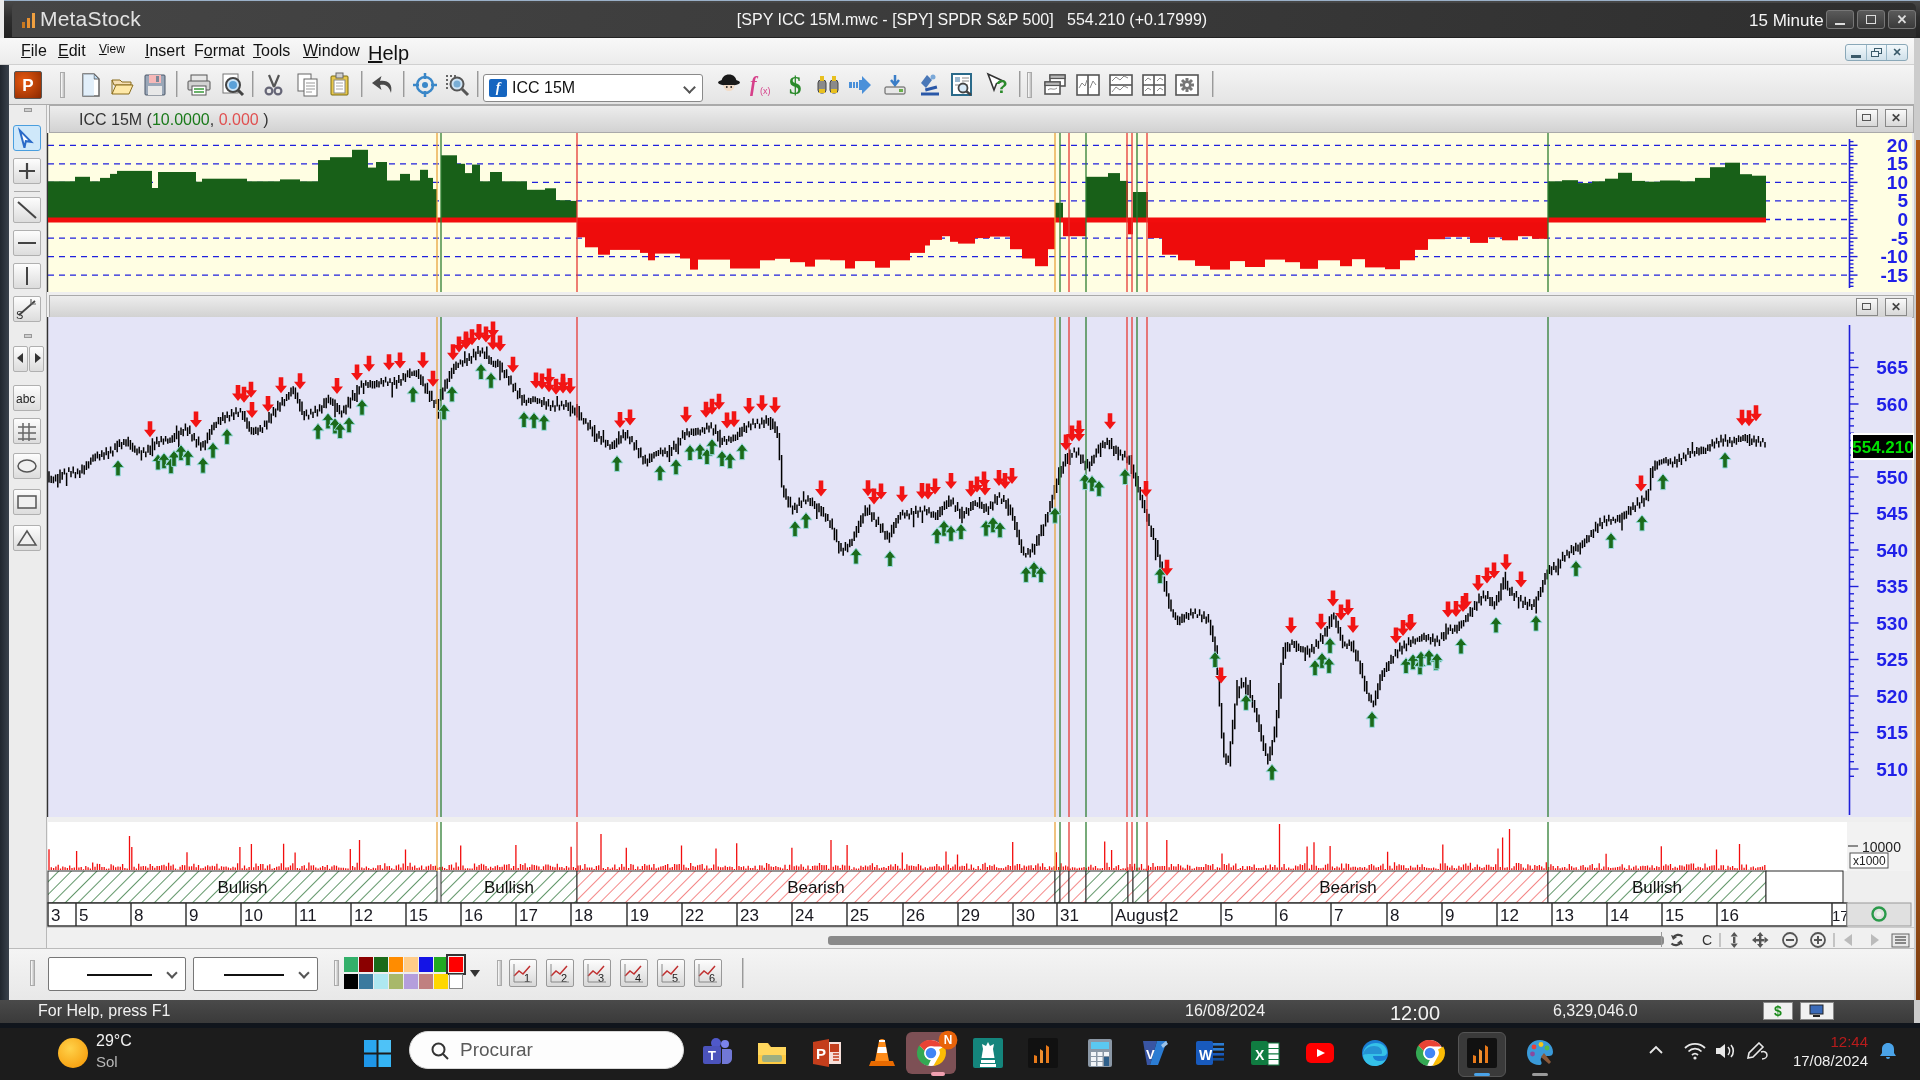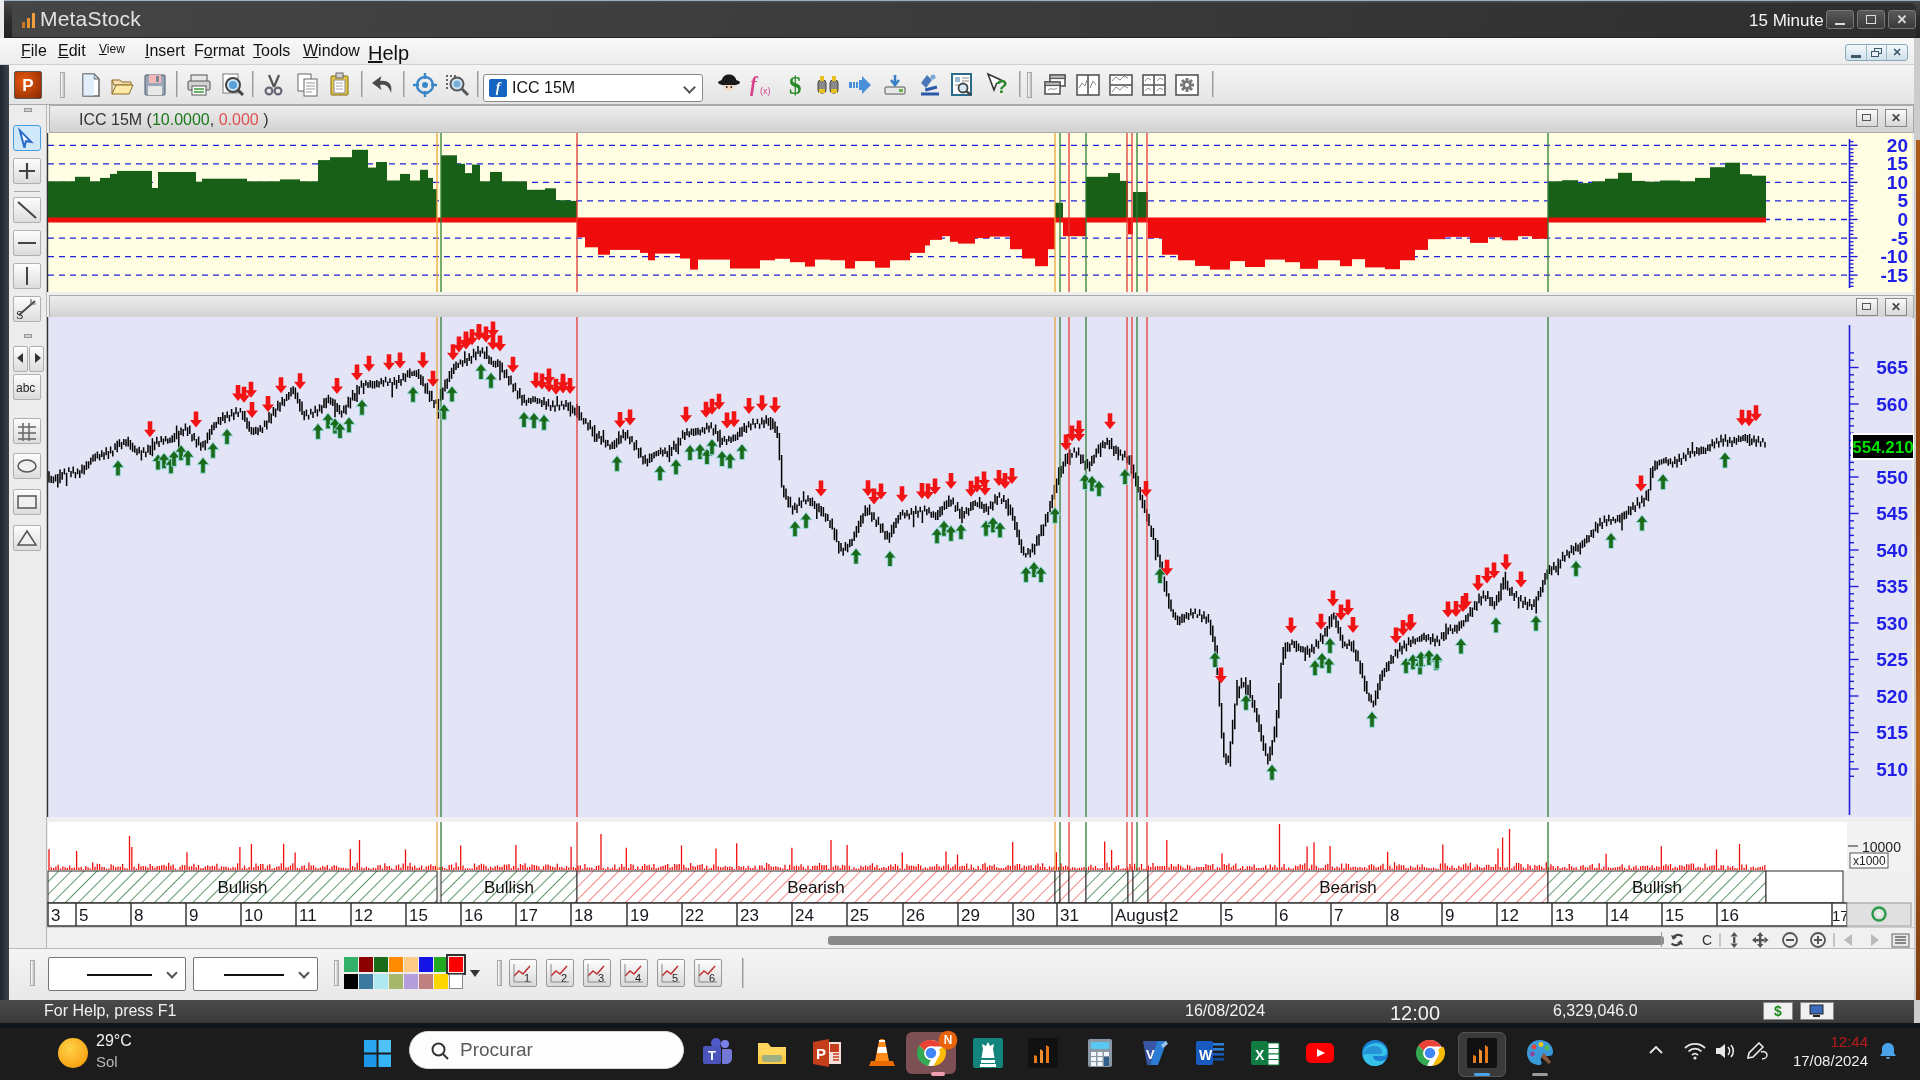--- a/index.html
+++ b/index.html
@@ -6,20 +6,21 @@
 </style></head><body>
 
 <div class="abs" style="left:4px;top:0;width:1920px;height:38px;background:linear-gradient(#484848,#2e2e2e 45%,#222);border-top:1px solid #9ab0c8">
  <div class="abs" style="left:8px;top:2px;right:8px;height:34px;background:linear-gradient(100deg,#454545,#3a3a3a 55%,#2e2e2e);border-radius:5px 5px 0 0"></div>
  <svg class="abs" style="left:17px;top:10px" width="16" height="18" viewBox="0 0 16 18">
       <rect x="1" y="11" width="3" height="6" fill="#c87820"></rect>
       <rect x="6" y="7" width="3" height="10" fill="#e89030"></rect>
       <rect x="11" y="2" width="3" height="15" fill="#f0a040"></rect>
     </svg>
  <div class="abs" style="left:36px;top:6px;font-size:21px;color:#e2e2e2;letter-spacing:0.2px">MetaStock</div>
+ <div class="abs" style="left:668px;top:10px;width:600px;text-align:center;font-size:16px;color:#f5f5f5;white-space:nowrap">[SPY ICC 15M.mwc - [SPY] SPDR S&amp;P 500]&nbsp;&nbsp; 554.210 (+0.17999)</div>
  <div class="abs" style="left:1745px;top:10px;font-size:17px;color:#f5f5f5">15 Minute</div>
  <div class="abs" style="left:1822px;top:9px;width:28px;height:19px;background:linear-gradient(#5a5a5a,#3a3a3a);border:1px solid #777;border-radius:3px">
       <div class="abs" style="left:8px;top:12px;width:10px;height:2px;background:#ddd"></div>
     </div>
  <div class="abs" style="left:1853px;top:9px;width:28px;height:19px;background:linear-gradient(#5a5a5a,#3a3a3a);border:1px solid #777;border-radius:3px">
       <div class="abs" style="left:8px;top:4px;width:10px;height:9px;border:1.5px solid #ddd"></div>
     </div>
  <div class="abs" style="left:1884px;top:9px;width:28px;height:19px;background:linear-gradient(#5a5a5a,#3a3a3a);border:1px solid #777;border-radius:3px;color:#ddd;font-size:13px;text-align:center;line-height:17px;font-weight:bold">✕</div>
 </div>
 
@@ -225,21 +226,21 @@
       <text x="2" y="22" font-size="11" fill="#333">S</text>
       <path d="M17 2v5h5" stroke="#666" stroke-width="1.2" fill="none"></path>
     </svg></div>
 <div style="position:absolute;left:24px;top:334px;width:8px;height:4px;background:#cfcfcf;border:1px solid #999"></div>
 <div style="position:absolute;left:13px;top:346px;width:15px;height:26px;background:linear-gradient(#fdfdfd,#dcdcdc);border:1px solid #b0b0b0;border-radius:2px;"><svg width="13" height="24" viewBox="0 0 13 24">
       <path d="M9 6l-6 5 6 5z" fill="#333"></path>
     </svg></div>
 <div style="position:absolute;left:29px;top:346px;width:15px;height:26px;background:linear-gradient(#fdfdfd,#dcdcdc);border:1px solid #b0b0b0;border-radius:2px;"><svg width="13" height="24" viewBox="0 0 13 24">
       <path d="M5 6l6 5-6 5z" fill="#333"></path>
     </svg></div>
-<div style="position:absolute;left:13px;top:374px;width:28px;height:26px;background:linear-gradient(#fdfdfd,#dcdcdc);border:1px solid #b0b0b0;border-radius:2px;"><svg width="26" height="24" viewBox="0 0 26 24">
+<div style="position:absolute;left:13px;top:385px;width:28px;height:26px;background:linear-gradient(#fdfdfd,#dcdcdc);border:1px solid #b0b0b0;border-radius:2px;"><svg width="26" height="24" viewBox="0 0 26 24">
       <text x="2" y="17" font-size="12" fill="#222">abc</text>
     </svg></div>
 <div style="position:absolute;left:13px;top:418px;width:28px;height:26px;background:linear-gradient(#fdfdfd,#dcdcdc);border:1px solid #b0b0b0;border-radius:2px;"><svg width="26" height="24" viewBox="0 0 26 24">
       <path d="M4 8h18M4 14h18M4 20h18M9 4v18M15 4v18" stroke="#666" stroke-width="1.5"></path>
     </svg></div>
 <div style="position:absolute;left:13px;top:453px;width:28px;height:26px;background:linear-gradient(#fdfdfd,#dcdcdc);border:1px solid #b0b0b0;border-radius:2px;"><svg width="26" height="24" viewBox="0 0 26 24">
       <ellipse cx="13" cy="12" rx="9" ry="6" fill="#f0f0f0" stroke="#555" stroke-width="1.5"></ellipse>
     </svg></div>
 <div style="position:absolute;left:13px;top:489px;width:28px;height:26px;background:linear-gradient(#fdfdfd,#dcdcdc);border:1px solid #b0b0b0;border-radius:2px;"><svg width="26" height="24" viewBox="0 0 26 24">
       <rect x="4" y="6" width="18" height="12" fill="#f0f0f0" stroke="#555" stroke-width="1.5"></rect>
@@ -922,21 +923,21 @@
     </svg></div>
 <div style="position:absolute;left:694px;top:959px;width:28px;height:28px;background:linear-gradient(#fdfdfd,#d8d8d8);border:1px solid #999;border-radius:2px">
 <svg width="26" height="26" viewBox="0 0 26 26">
       <path d="M4 16l5-5 4 3 7-8" stroke="#c03030" fill="none" stroke-width="1.5"></path>
       <text x="14" y="22" font-size="11" fill="#222">6</text>
       <path d="M4 4v18h18" stroke="#888" fill="none"></path>
     </svg></div>
 <div style="position:absolute;left:742px;top:958px;width:2px;height:30px;background:#c8c8c8;border-left:1px solid #9a9a9a"></div>
 
 <div class="abs" style="left:0;top:1000px;width:1920px;height:23px;background:linear-gradient(#4a4a4a,#3a3a3a)">
- <div class="abs" style="left:44px;top:2px;font-size:16px;color:#f2f2f2">For Help, press F1</div>
+ <div class="abs" style="left:38px;top:2px;font-size:16px;color:#f2f2f2">For Help, press F1</div>
  <div class="abs" style="left:1185px;top:2px;font-size:16px;color:#f2f2f2">16/08/2024</div>
  <div class="abs" style="left:1390px;top:2px;font-size:20px;color:#f2f2f2">12:00</div>
  <div class="abs" style="left:1553px;top:2px;font-size:16px;color:#f2f2f2">6,329,046.0</div>
  <div class="abs" style="left:1763px;top:2px;width:30px;height:18px;background:#f0f0f0;border:1px solid #888;text-align:center;line-height:17px;font-size:14px;font-weight:bold;color:#1a8a1a">$</div>
  <div class="abs" style="left:1800px;top:2px;width:34px;height:18px;background:#f0f0f0;border:1px solid #888"><svg width="32" height="16" viewBox="0 0 32 16">
         <rect x="9" y="2" width="13" height="9" fill="#3a6ab8" stroke="#222"></rect>
         <rect x="12" y="12" width="7" height="2" fill="#222"></rect>
       </svg></div>
 </div>
 <div class="abs" style="left:0;top:1023px;width:1920px;height:5px;background:#10151c"></div>

